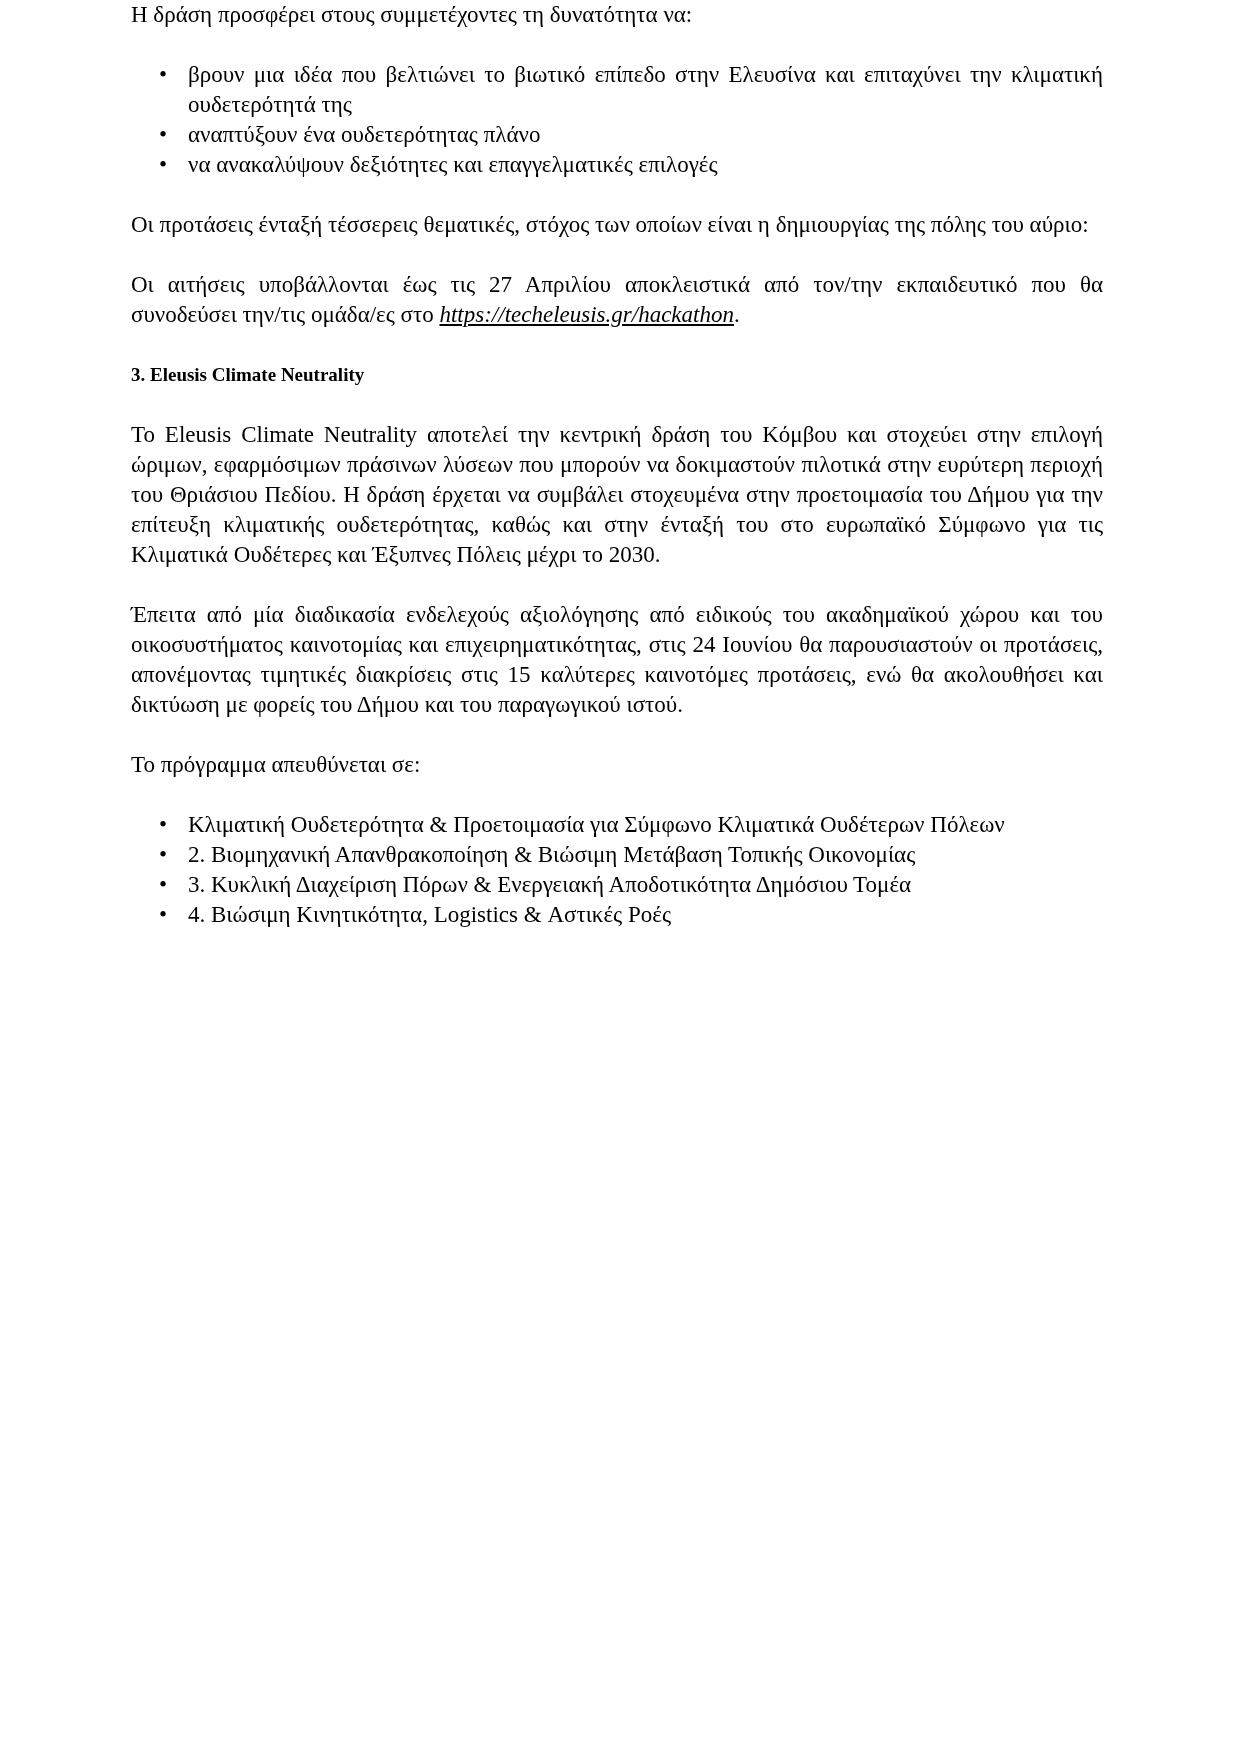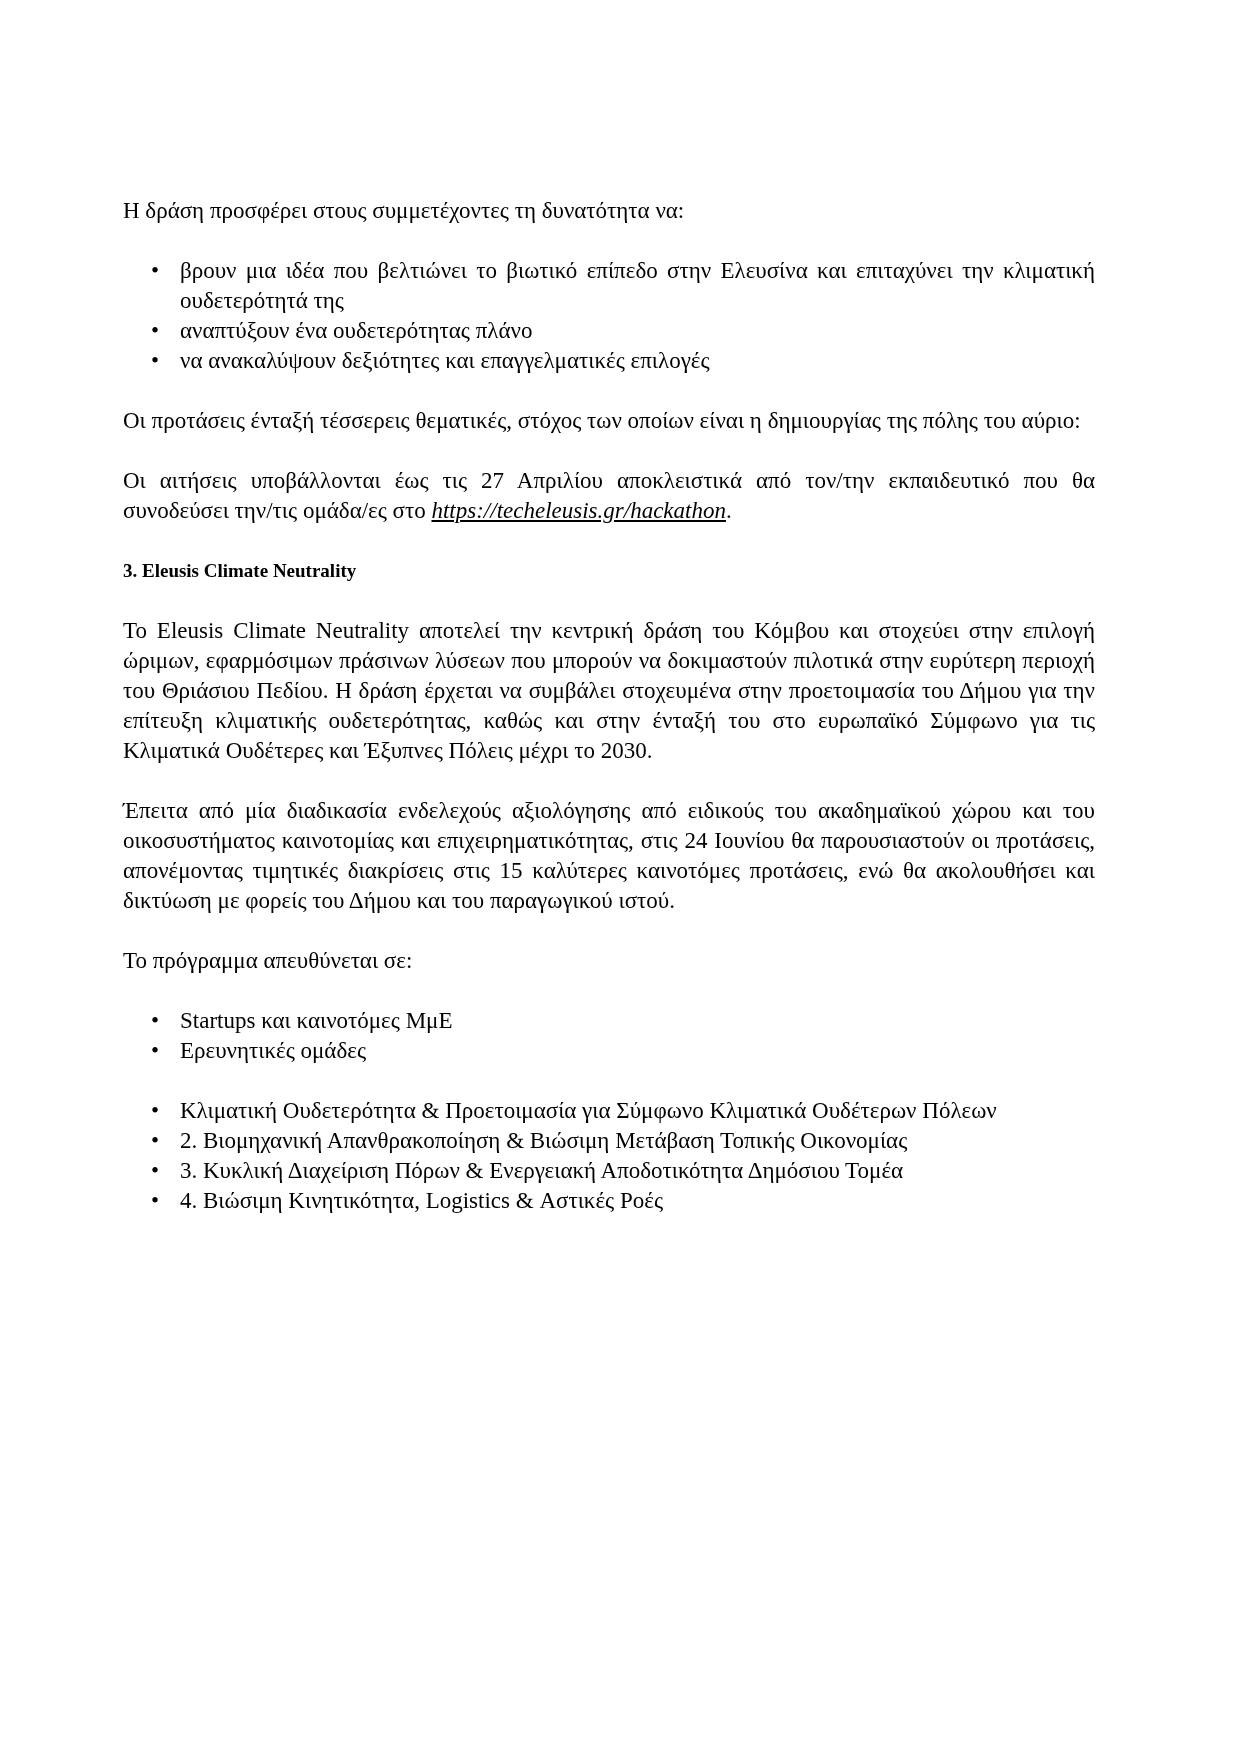--- a/index.html
+++ b/index.html
@@ -11,24 +11,23 @@
     position: relative;
     width: 1241px;
     height: 1755px;
     background: #ffffff;
     overflow: hidden;
     font-family: "Liberation Serif", "DejaVu Serif", serif;
     color: #000000;
   }
   .content {
     position: absolute;
-    left: 123px;
+    left: 131px;
     top: 0;
     width: 972px;
-    padding-top: 196px;
     font-size: 23px;
     line-height: 30px;
   }
   .para {
     margin: 0 0 30px 0;
     text-align: justify;
   }
   .para.short {
     text-align: left;
   }
@@ -82,24 +81,20 @@
     <p class="para"><span>Οι αιτήσεις υποβάλλονται έως τις 27 Απριλίου αποκλειστικά από τον/την εκπαιδευτικό που θα συνοδεύσει την/τις ομάδα/ες στο </span><span class="url-italic">https://techeleusis.gr/hackathon</span><span>.</span></p>
 
     <h2 class="heading">3. Eleusis Climate Neutrality</h2>
 
     <p class="para">Το Eleusis Climate Neutrality αποτελεί την κεντρική δράση του Κόμβου και στοχεύει στην επιλογή ώριμων, εφαρμόσιμων πράσινων λύσεων που μπορούν να δοκιμαστούν πιλοτικά στην ευρύτερη περιοχή του Θριάσιου Πεδίου. Η δράση έρχεται να συμβάλει στοχευμένα στην προετοιμασία του Δήμου για την επίτευξη κλιματικής ουδετερότητας, καθώς και στην ένταξή του στο ευρωπαϊκό Σύμφωνο για τις Κλιματικά Ουδέτερες και Έξυπνες Πόλεις μέχρι το 2030.</p>
 
     <p class="para">Έπειτα από μία διαδικασία ενδελεχούς αξιολόγησης από ειδικούς του ακαδημαϊκού χώρου και του οικοσυστήματος καινοτομίας και επιχειρηματικότητας, στις 24 Ιουνίου θα παρουσιαστούν οι προτάσεις, απονέμοντας τιμητικές διακρίσεις στις 15 καλύτερες καινοτόμες προτάσεις, ενώ θα ακολουθήσει και δικτύωση με φορείς του Δήμου και του παραγωγικού ιστού.</p>
 
     <p class="para short">Το πρόγραμμα απευθύνεται σε:</p>
 
-    <ul class="bullets">
-      <li>Startups και καινοτόμες ΜμΕ</li>
-      <li>Ερευνητικές ομάδες</li>
-    </ul>
 
 
     <ul class="bullets">
       <li>Κλιματική Ουδετερότητα &amp; Προετοιμασία για Σύμφωνο Κλιματικά Ουδέτερων Πόλεων</li>
       <li>2. Βιομηχανική Απανθρακοποίηση &amp; Βιώσιμη Μετάβαση Τοπικής Οικονομίας</li>
       <li>3. Κυκλική Διαχείριση Πόρων &amp; Ενεργειακή Αποδοτικότητα Δημόσιου Τομέα</li>
       <li>4. Βιώσιμη Κινητικότητα, Logistics &amp; Αστικές Ροές</li>
     </ul>
 
   </div>

